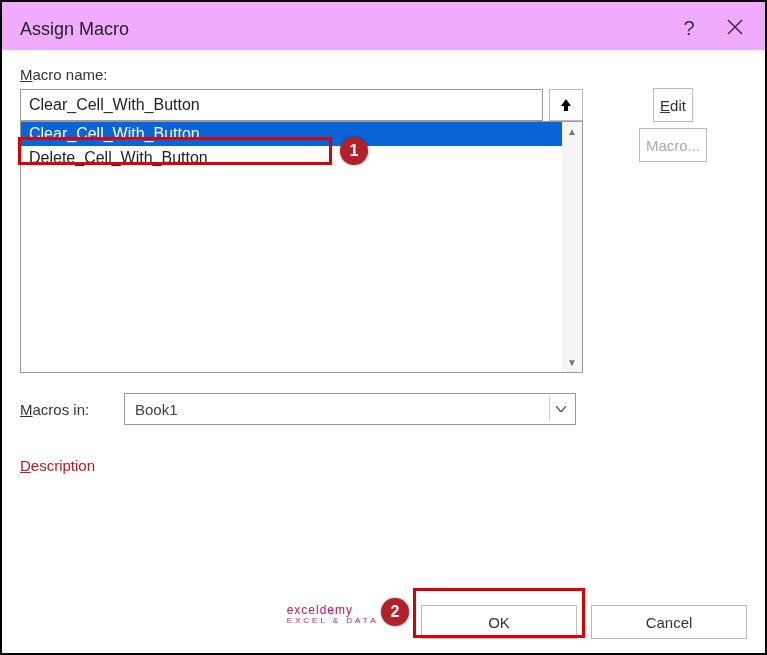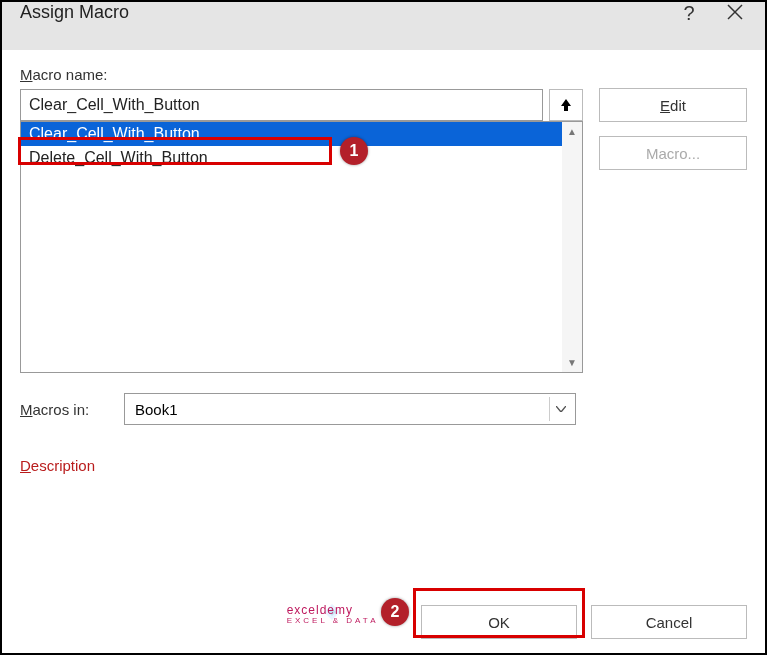--- a/index.html
+++ b/index.html
@@ -4,31 +4,31 @@
 <style>
   * { box-sizing: border-box; font-family: "Segoe UI", Arial, sans-serif; }
   body { margin: 0; background: #fff; width: 767px; height: 655px; position: relative; }
 
   .dialog {
     width: 767px; height: 655px; background: #fff;
     border: 2px solid #000; position: relative;
   }
 
   .titlebar {
-    height: 48px; background: #e5e5e5; display: flex; align-items: flex-start;
-    padding: 0 18px; border-bottom: none;
+    height: 48px; background: #f0abfc; display: flex; align-items: flex-end;
+    padding: 10px 18px; border-bottom: none;
   }
   .title { font-size: 18px; color: #222; flex: 1; }
   .title-btns { display: flex; gap: 22px; align-items: center; }
   .help-icon, .close-icon { font-size: 20px; color: #333; width: 24px; text-align: center; cursor: pointer; }
   .close-icon svg { width: 16px; height: 16px; }
 
   .body { padding: 16px 18px 0 18px; display: flex; gap: 16px; }
   .left { flex: 1; }
-  .right { width: 148px; display: flex; flex-direction: column; gap: 14px; margin-top: 22px; }
+  .right { width: 148px; display: flex; flex-direction: column; gap: 6px; margin-top: 22px; align-items: center; }
 
   .field-label { font-size: 15px; color: #333; margin-bottom: 6px; }
   .underline { text-decoration: underline; }
 
   .name-row { display: flex; gap: 6px; }
   .macro-input {
     flex: 1; height: 32px; border: 1px solid #999; padding: 0 8px;
     font-size: 16px; color: #222; background: #fff;
   }
   .up-btn {
@@ -62,21 +62,21 @@
     font-size: 15px; color: #333; cursor: pointer;
   }
   .side-btn.disabled { color: #aaa; }
 
   .below { padding: 20px 18px 0 18px; }
   .macros-in-row { display: flex; align-items: center; gap: 12px; margin-bottom: 32px; }
   .macros-in-label { width: 92px; font-size: 15px; color: #333; }
   .select {
     flex: 1; max-width: 452px; height: 32px; border: 1px solid #999;
     display: flex; align-items: center; justify-content: space-between;
-    padding: 0 4px 0 10px; font-size: 15px; color: #000000; background: #fff;
+    padding: 0 4px 0 10px; font-size: 15px; color: #404040; background: #fff;
     cursor: pointer;
   }
   .select-caret {
     width: 22px; height: 24px; display: flex; align-items: center; justify-content: center;
     border-left: 1px solid #ccc; color: #555;
   }
 
   .desc-label { font-size: 15px; color: #b91c1c; }
 
   .footer {

